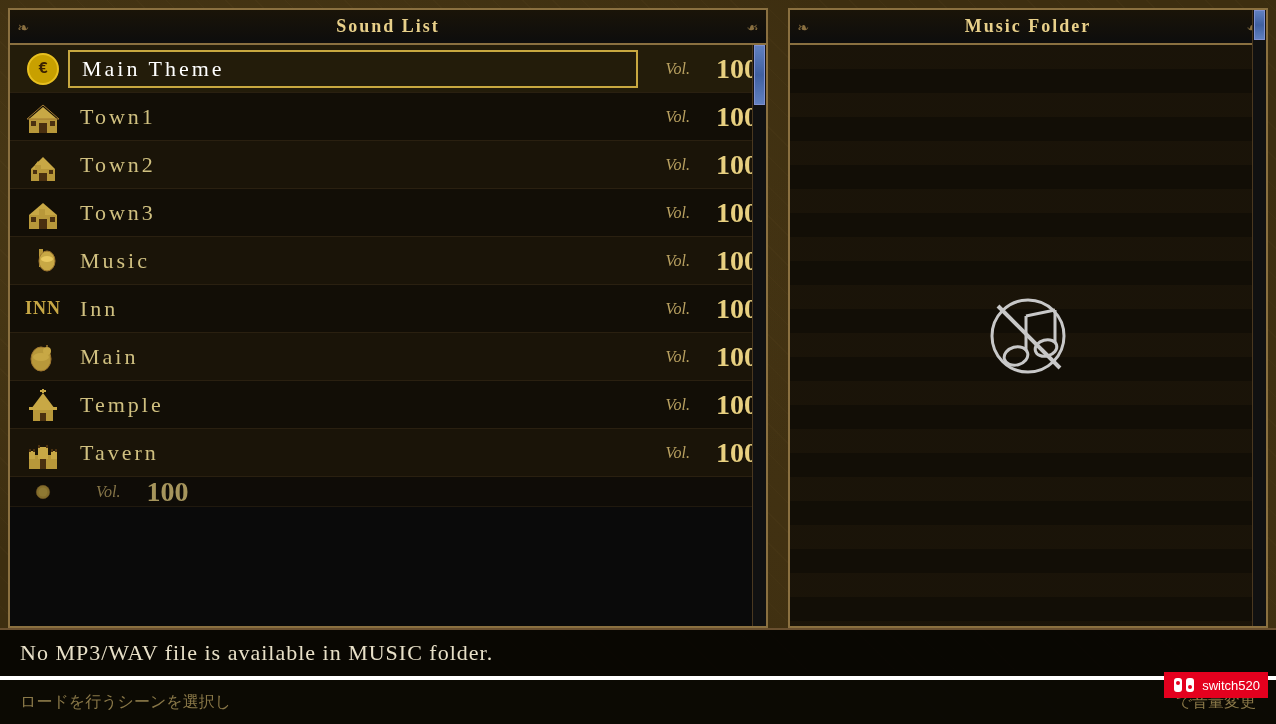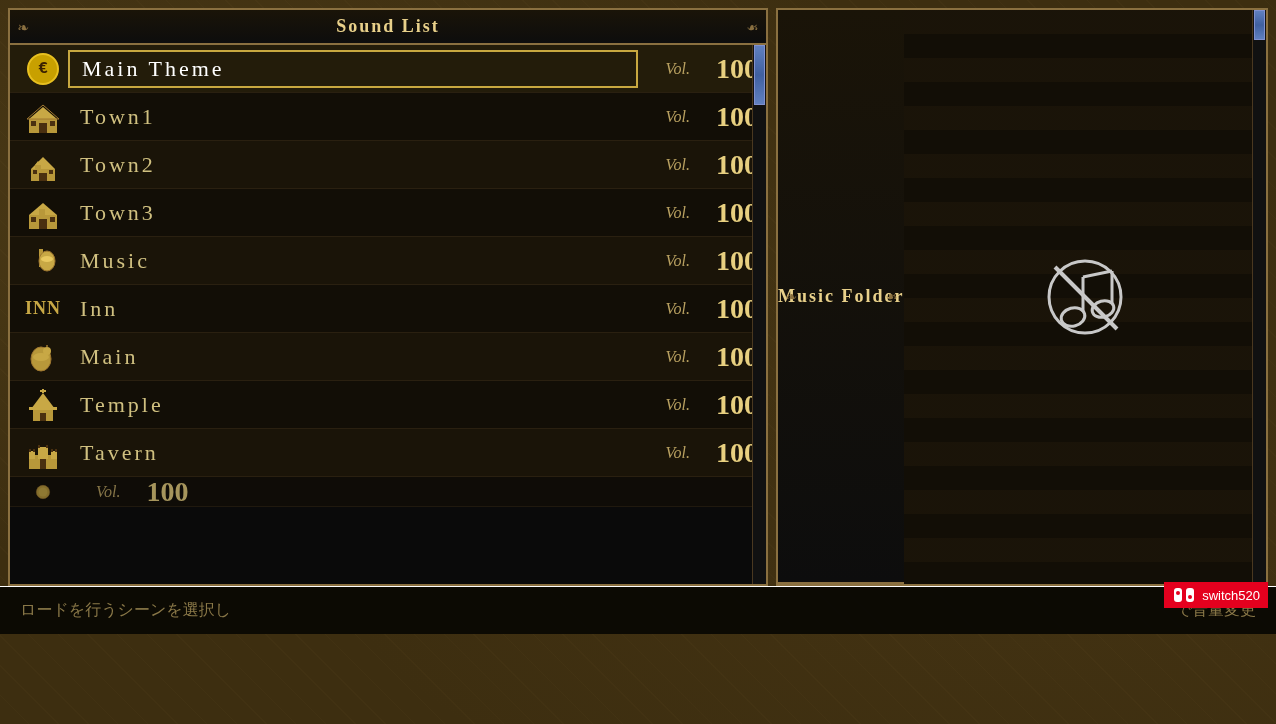--- a/index.html
+++ b/index.html
@@ -26,21 +26,21 @@
         ),
         radial-gradient(ellipse at 20% 30%, rgba(160,130,60,0.15) 0%, transparent 50%),
         radial-gradient(ellipse at 80% 70%, rgba(120,90,40,0.1) 0%, transparent 50%),
         #3d2e10;
     }
 
     .main-container {
       position: absolute;
       top: 0; left: 0;
       width: 1276px;
-      height: 634px;
+      height: 724px;
       display: flex;
       flex-direction: column;
     }
 
     
     .panels-area {
       display: flex;
       flex: 1;
       gap: 0;
       padding: 8px 8px 0 8px;
@@ -171,22 +171,23 @@
       left: 1px;
       right: 1px;
       height: 60px;
       background: linear-gradient(180deg, #6080c0 0%, #4060a0 50%, #6080c0 100%);
       border: 1px solid #8090d0;
     }
 
     
     .music-folder-panel {
       flex: 1;
-      margin-left: 8px;
-      display: flex;
+      margin-left: 20px;
+      display: flex;
+      flex-direction: column;
       border: 2px solid #8a7040;
       background: #0a0a0a;
       position: relative;
     }
 
     .music-folder-content {
       flex: 1;
       display: flex;
       align-items: center;
       justify-content: center;
@@ -248,21 +249,21 @@
     .notification-text {
       color: #e8e0c8;
       font-size: 22px;
       font-family: 'Georgia', serif;
       letter-spacing: 1px;
     }
 
     
     .instruction-bar {
       background: rgba(10, 8, 3, 0.95);
-      border-top: 1px solid #ffffff;
+      border-top: 4px solid #ffffff;
       padding: 12px 20px;
       display: flex;
       align-items: center;
       justify-content: space-between;
       height: 48px;
     }
 
     .instruction-text {
       color: #8a7848;
       font-size: 16px;
@@ -500,20 +501,23 @@
           <circle cx="40" cy="40" r="36" fill="none" stroke="#c8c8c8" stroke-width="3"></circle>
         </svg>
       </div>
       <div class="right-scrollbar">
         <div class="right-scrollbar-thumb"></div>
       </div>
     </div>
 
   </div>
 
+  <div class="notification-bar">
+    <span class="notification-text">No MP3/WAV file is available in MUSIC folder.</span>
+  </div>
 
   <div class="instruction-bar">
     <span class="instruction-text">ロードを行うシーンを選択し</span>
     <span class="instruction-text">で音量変更</span>
   </div>
 
   <div class="switch-badge">
     <svg width="24" height="18" viewBox="0 0 24 18">
       <rect x="0" y="0" width="24" height="18" rx="4" fill="#e4001e"></rect>
       <rect x="2" y="2" width="8" height="14" rx="3" fill="white"></rect>

